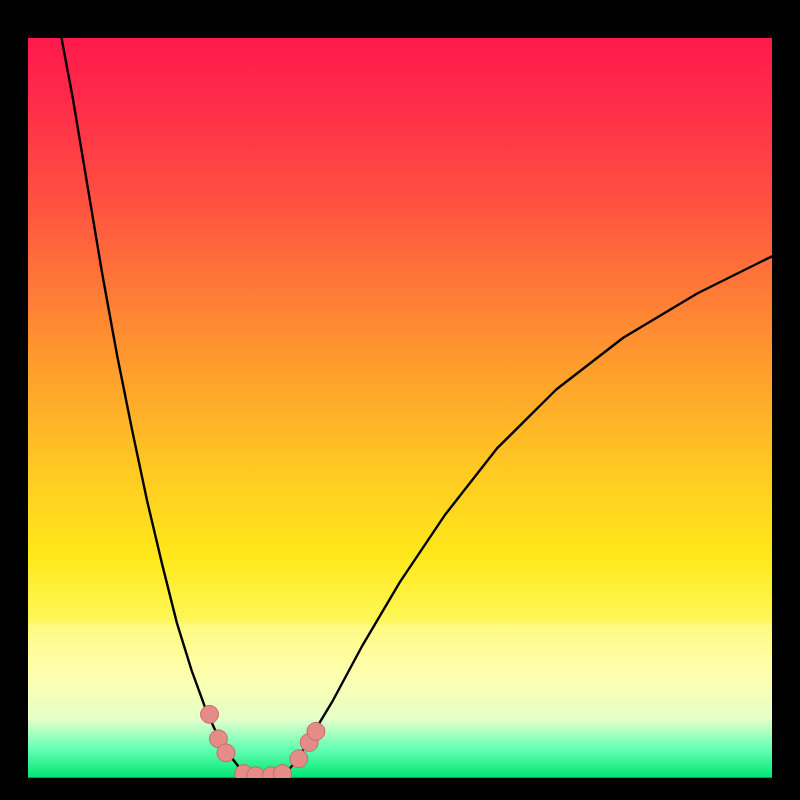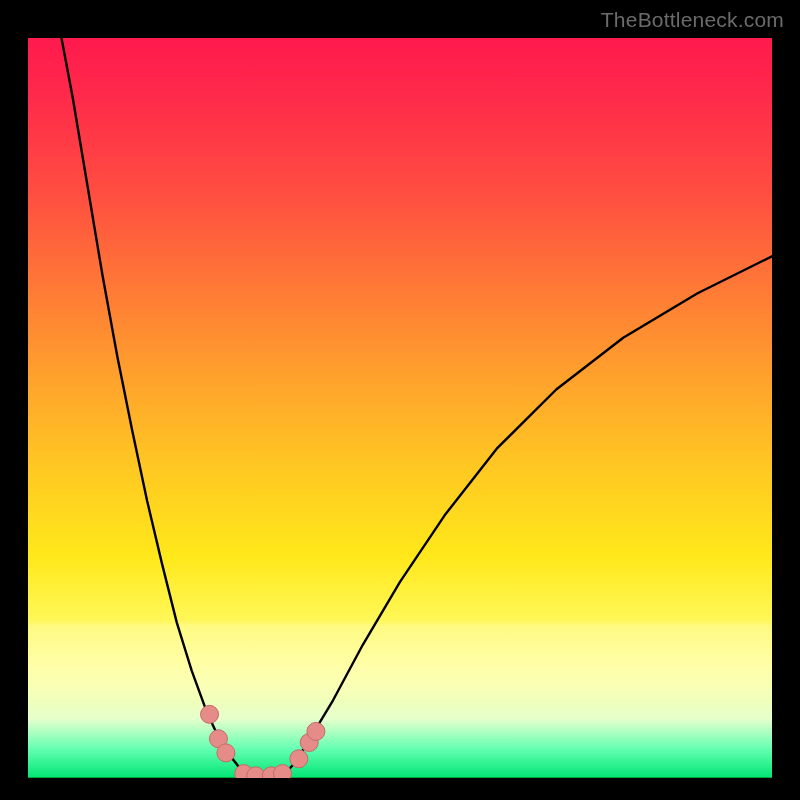--- a/index.html
+++ b/index.html
@@ -65,21 +65,20 @@
     color: #6b6b6b;
     letter-spacing: 0.2px;
     user-select: none;
   }
 </style>
 </head>
 <body>
 
 <div class="frame">
 
-  <div class="watermark">TheBottleneck.com</div>
 
   <div class="plot-area">
     <div class="gradient-bg"></div>
     <div class="pale-band"></div>
 
     <svg class="line-layer" viewBox="0 0 744 740" preserveAspectRatio="none">
       <g id="curve-group">
           <path d="M33.48 0.00 L44.64 59.20 L59.52 148.00 L74.40 236.80 L89.28 318.20 L104.16 392.20 L119.04 462.50 L133.92 525.40 L148.80 584.60 L163.68 632.70 L178.56 673.40 L190.46 699.30 L200.88 716.32 L212.04 730.38 L223.20 740.00" fill="none" stroke="#000000" stroke-width="2.4" stroke-linecap="round" stroke-linejoin="round"></path>
           <path d="M252.96 740.00 L267.84 723.72 L282.72 699.30 L305.04 662.30 L334.80 606.80 L372.00 543.90 L416.64 477.30 L468.72 410.70 L528.24 351.50 L595.20 299.70 L669.60 255.30 L744.00 218.30" fill="none" stroke="#000000" stroke-width="2.4" stroke-linecap="round" stroke-linejoin="round"></path>
           <path d="M223.20 740.00 L234.36 740.00 L245.52 740.00 L252.96 740.00" fill="none" stroke="#000000" stroke-width="3" stroke-linecap="round" stroke-linejoin="round"></path>

